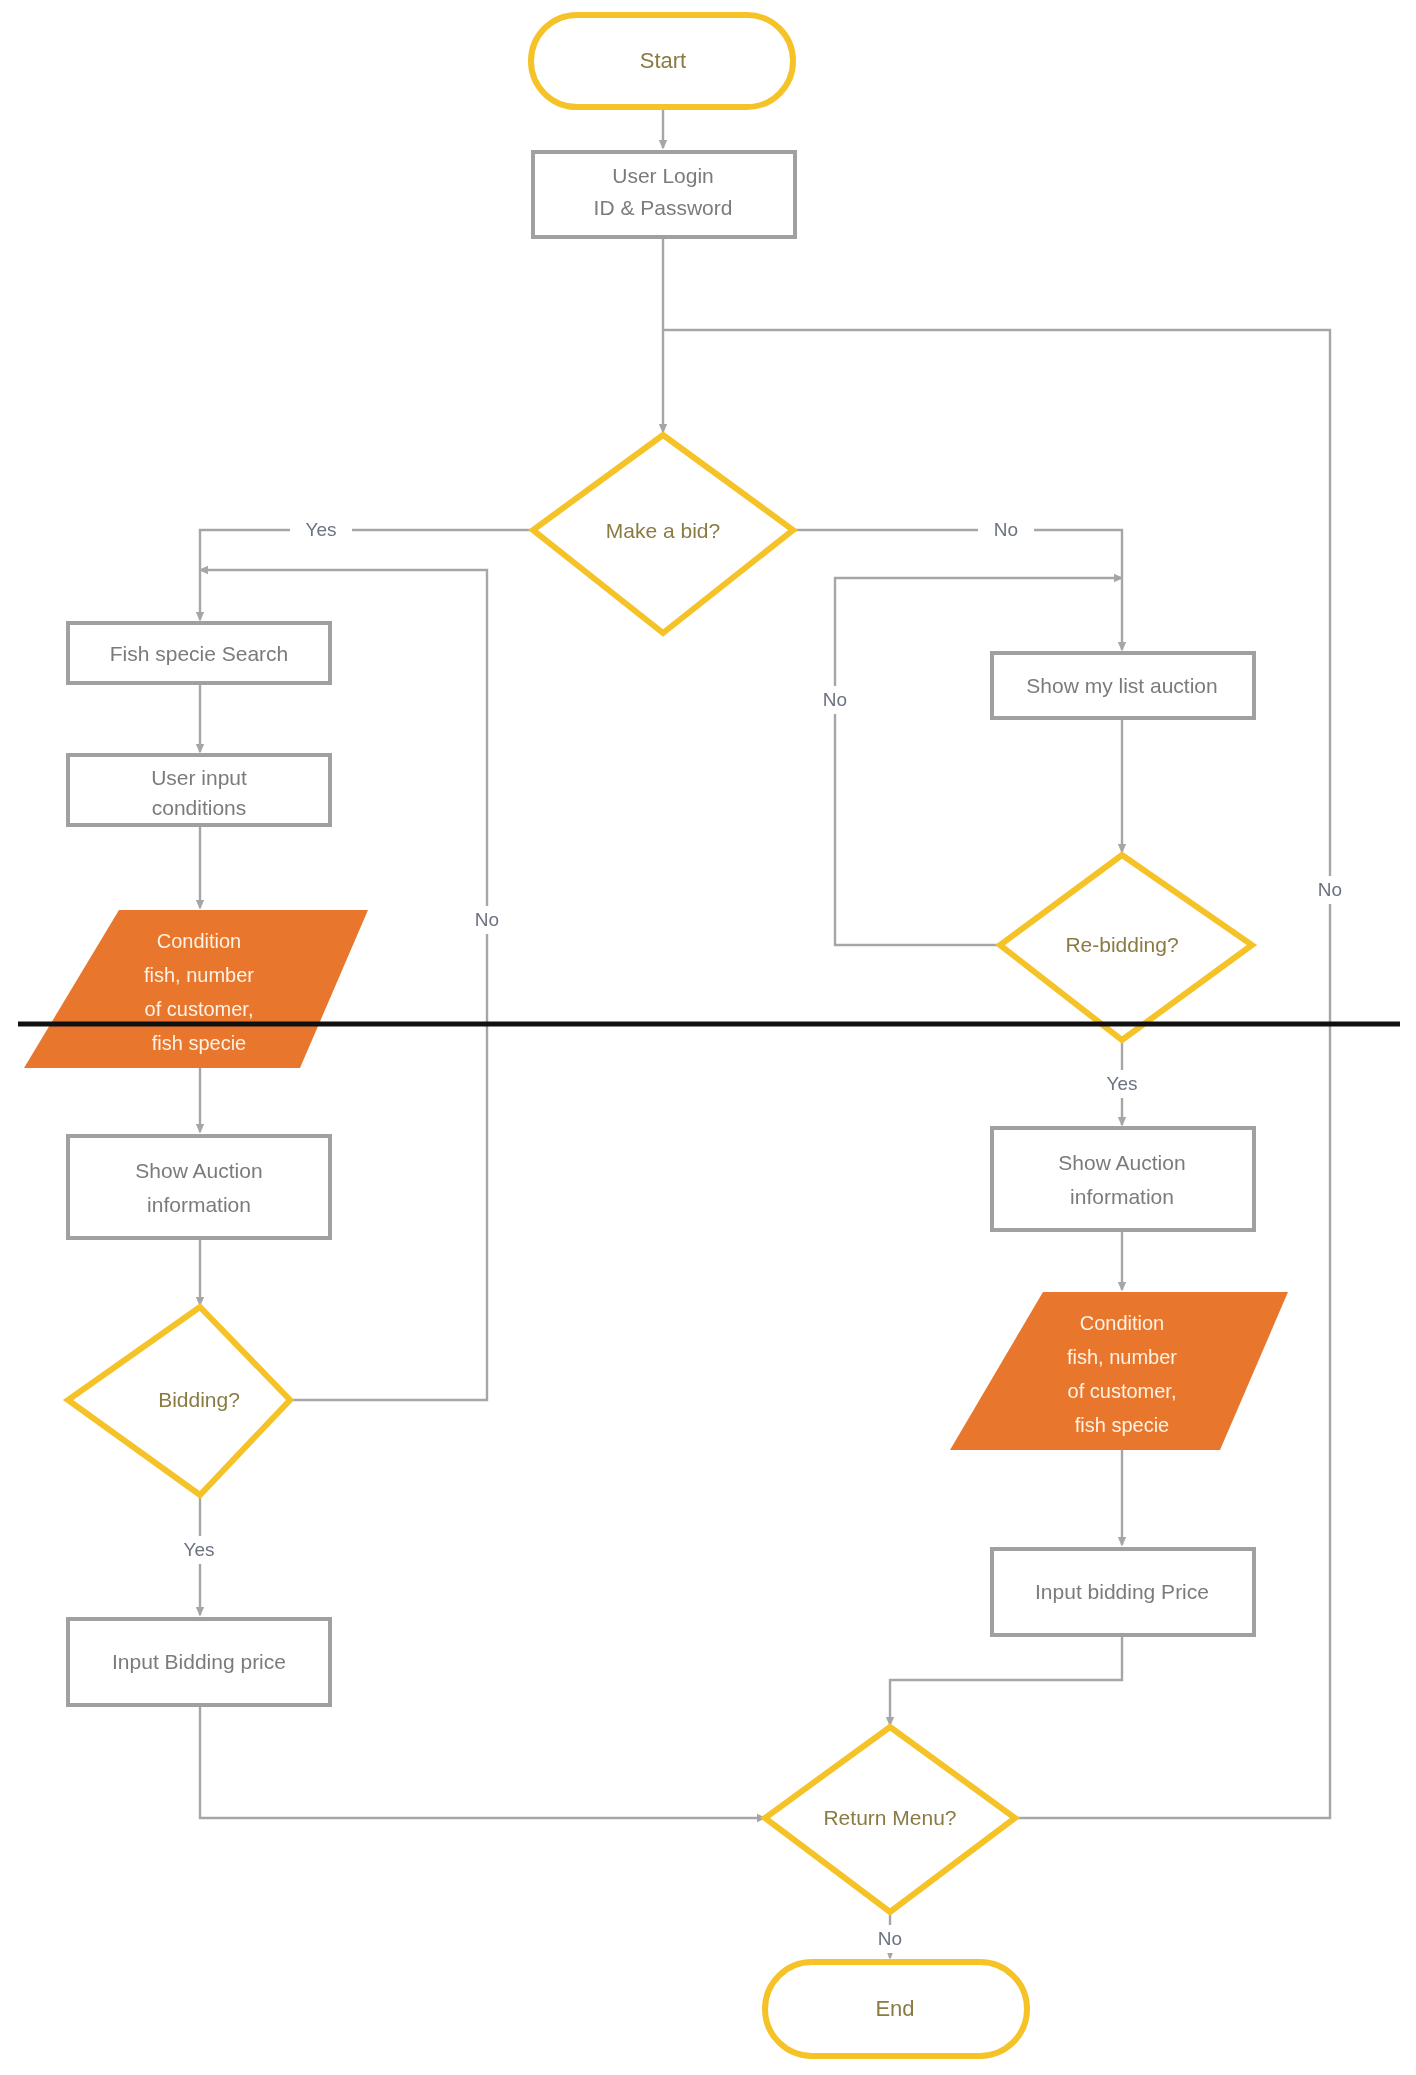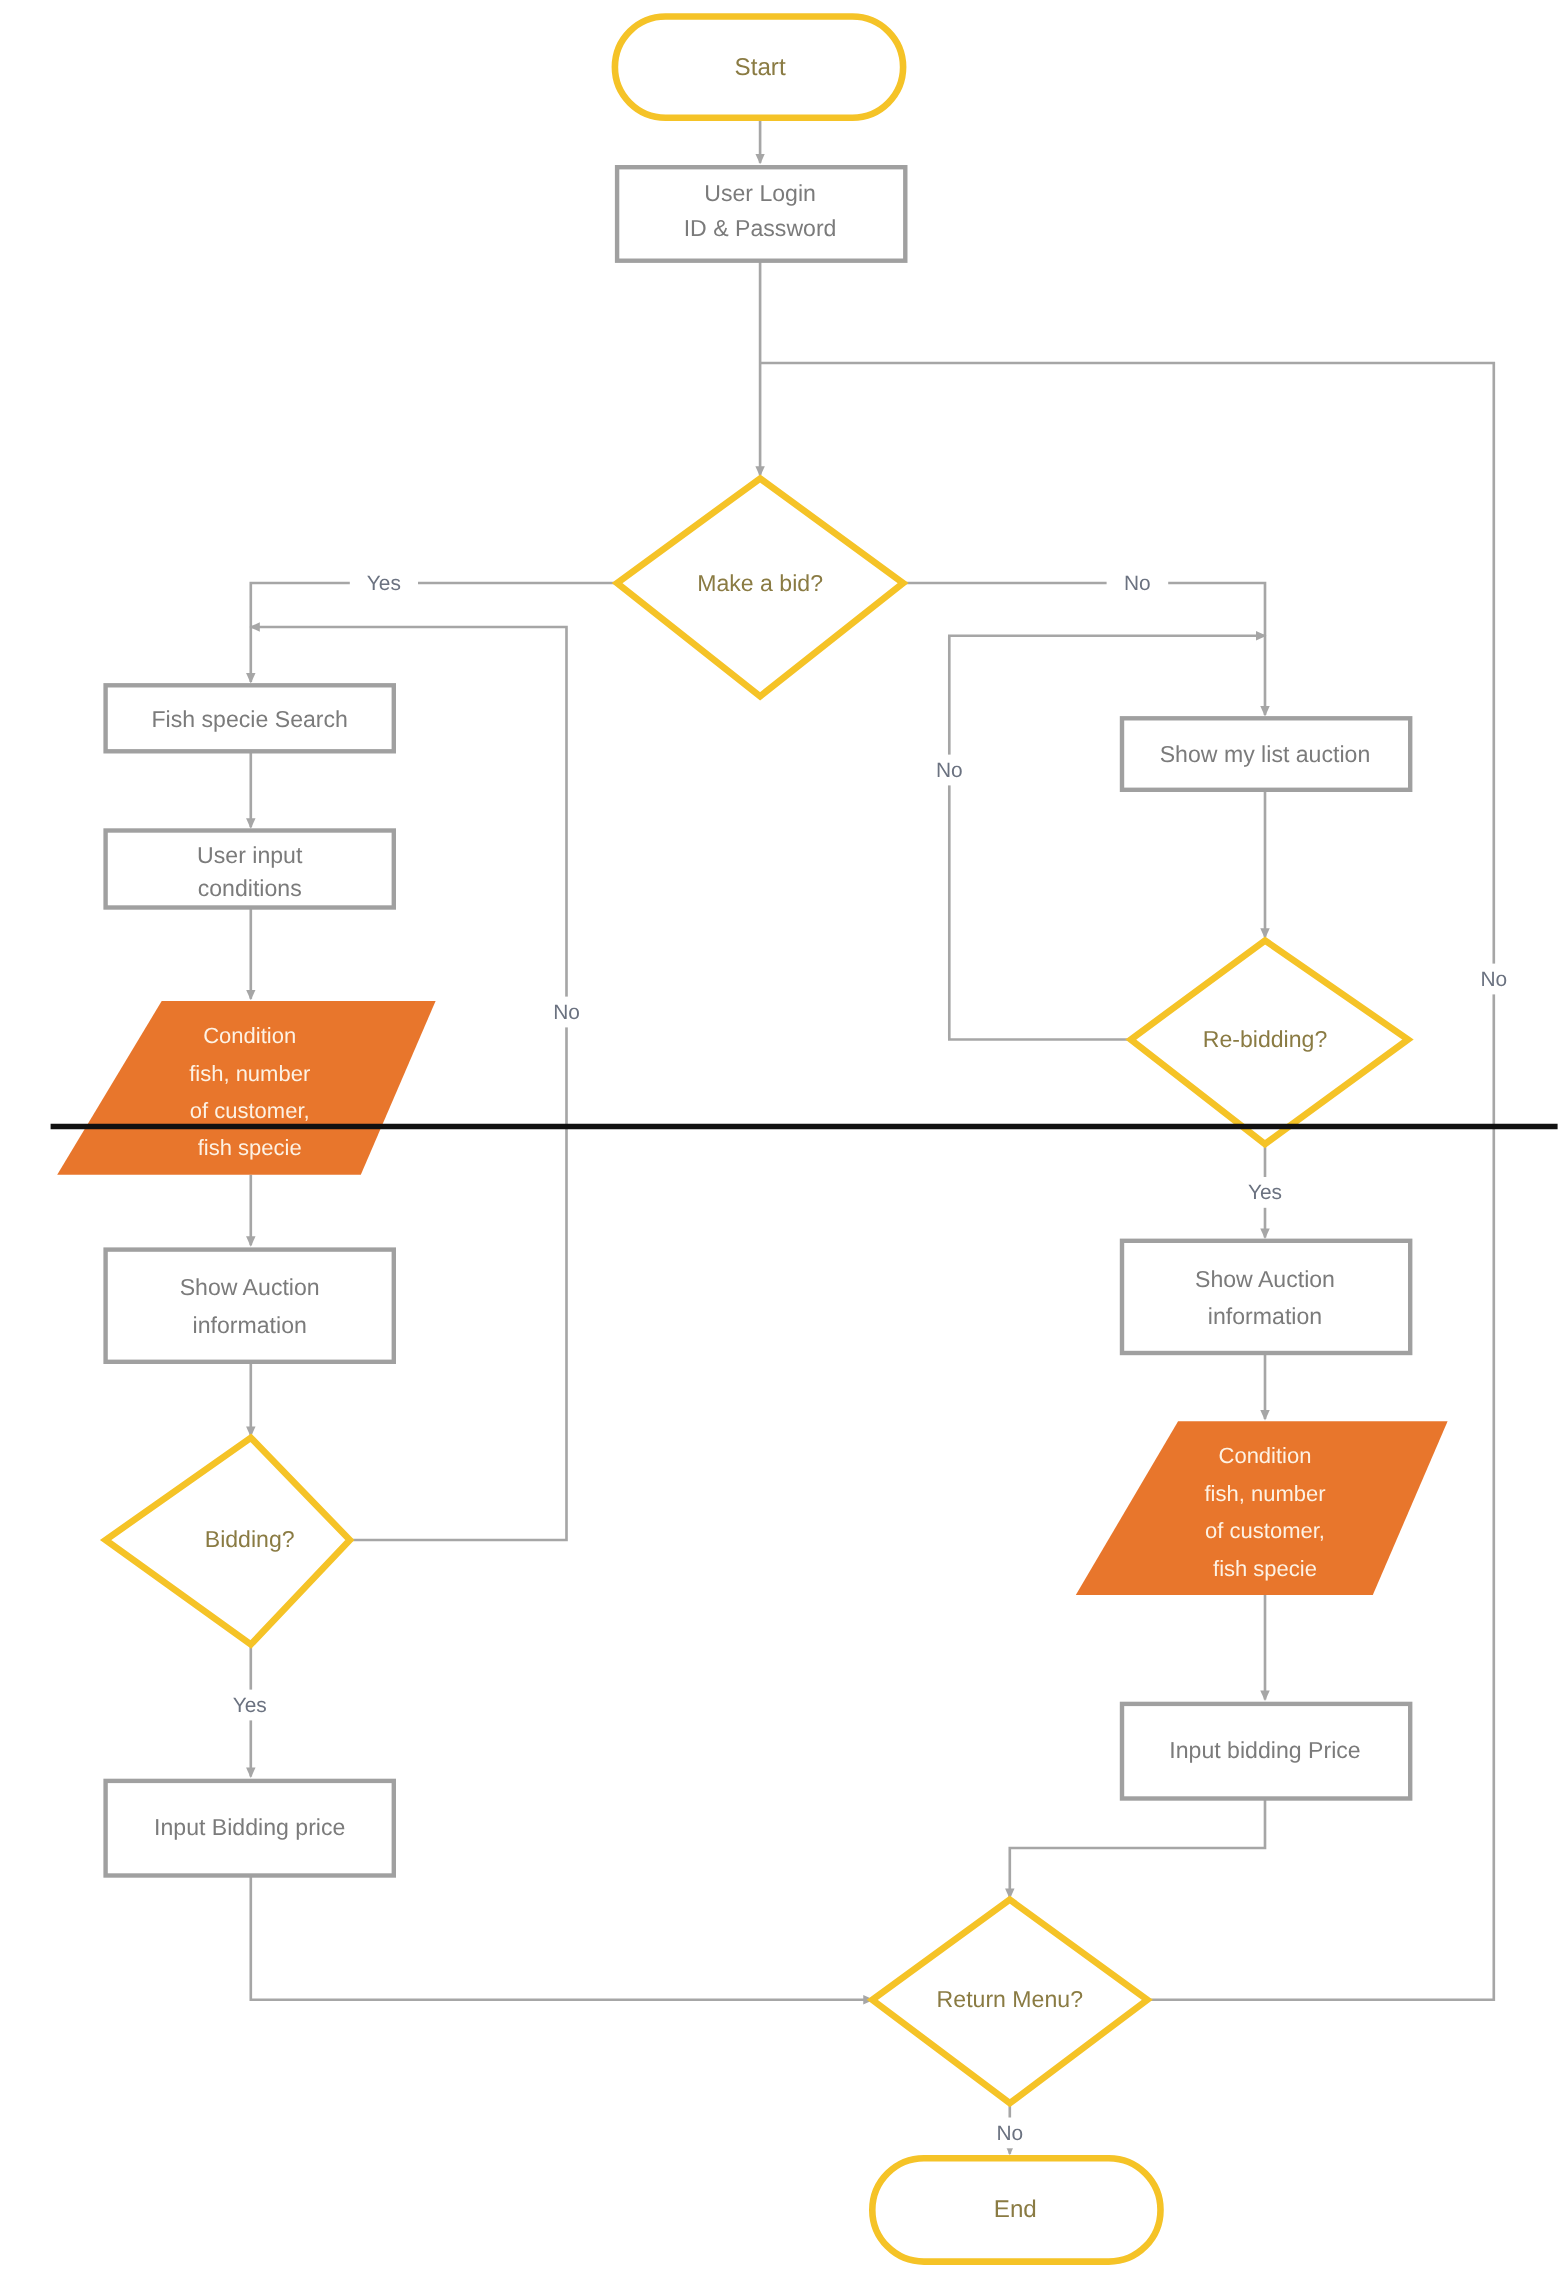--- a/index.html
+++ b/index.html
@@ -11,21 +11,20 @@
     width: 1416px;
     height: 2075px;
     font-family: "Liberation Sans", sans-serif;
     overflow: hidden;
   }
   #flow-root {
     position: relative;
     width: 1192px;
     height: 2075px;
     background: #ffffff;
-    margin-left: 28px;
   }
   svg#flow-svg {
     display: block;
     width: 1416px;
     height: 2075px;
   }
   .node-label {
     font-family: "Liberation Sans", sans-serif;
     text-anchor: middle;
     dominant-baseline: middle;

